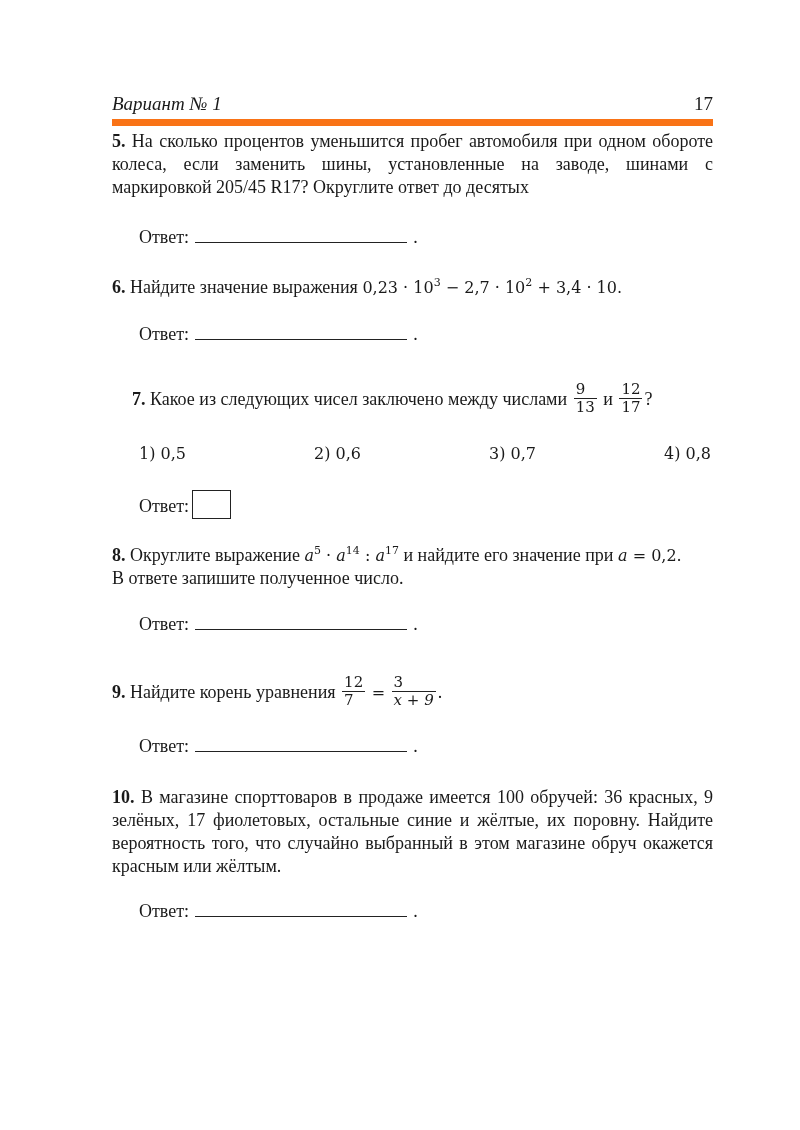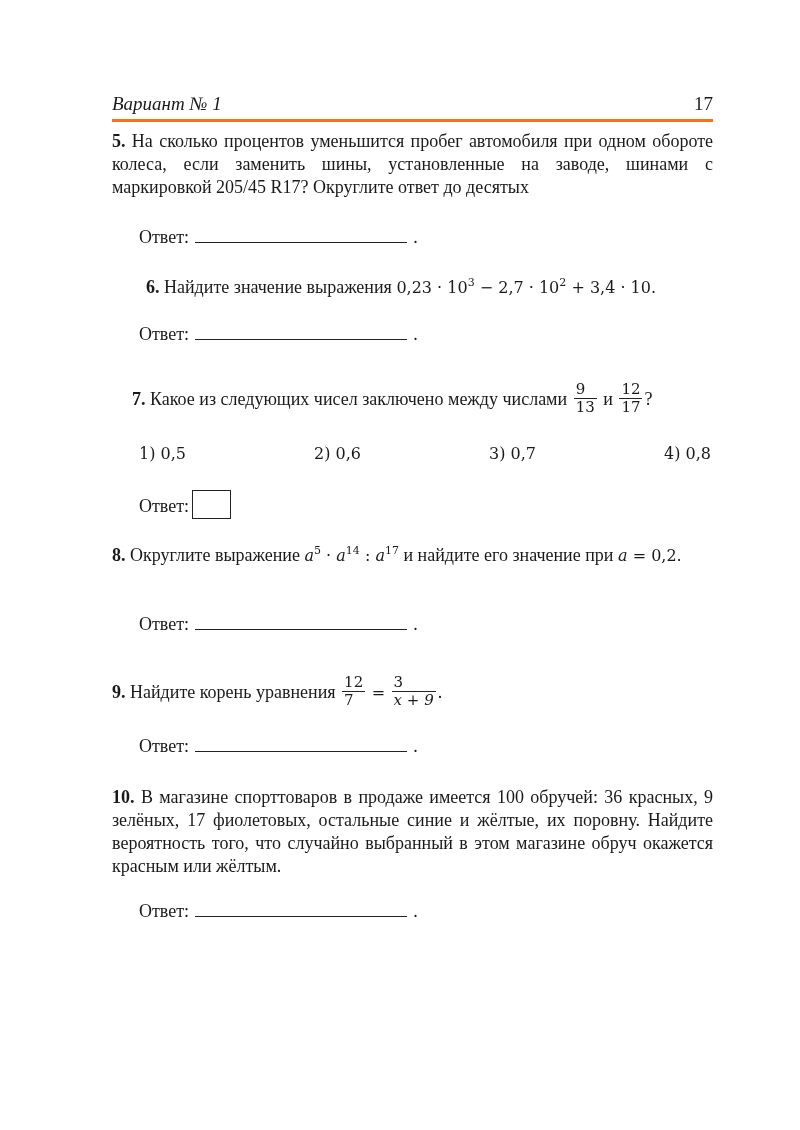--- a/index.html
+++ b/index.html
@@ -1,21 +1,21 @@
 <!DOCTYPE html>
 <html><head>
 <meta charset="utf-8">
 <style>
   html, body { margin: 0; padding: 0; background: #ffffff; }
   body { width: 800px; height: 1130px; position: relative; overflow: hidden;
          font-family: "Liberation Serif", "DejaVu Serif", serif; color: #1a1a1a; }
   .page { position: absolute; left: 0; top: 0; width: 800px; height: 1130px; }
 
   .header { position: absolute; left: 112px; top: 93px; width: 601px; height: 26px;
-            border-bottom: 3px solid #f97316; }
+            border-bottom: 7px solid #f97316; }
   .header .variant { position: absolute; left: 0; top: 0; font-style: italic; font-size: 19px; }
   .header .pagenum { position: absolute; right: 0; top: 0; font-size: 19px; }
 
   .task { position: absolute; left: 112px; width: 601px; font-size: 18px; line-height: 23px; }
   .task .num { font-weight: bold; }
   .task p { margin: 0; text-align: justify; text-align-last: left; }
 
   .answer { position: absolute; left: 139px; font-size: 18px; line-height: 23px; white-space: nowrap; }
   .answer .line { display: inline-block; width: 212px; border-bottom: 1px solid #222; height: 14px;
                   margin-left: 6px; vertical-align: baseline; }
@@ -47,21 +47,21 @@
   </div>
 
   <div class="task" style="top:130px;">
     <p><span class="num">5.</span>
        <span>На сколько процентов уменьшится пробег автомобиля при одном обороте колеса, если заменить шины, установленные на заводе, шинами с маркировкой 205/45 R17? Округлите ответ до десятых</span></p>
   </div>
   <div class="answer" style="top:226px;">
     <span>Ответ:</span><span class="line"></span><span class="dot">.</span>
   </div>
 
-  <div class="task" style="top:276px;margin-left:34px;">
+  <div class="task" style="top:276px;">
     <p><span class="num">6.</span>
        <span>Найдите значение выражения</span>
        <span class="math"><span>0,23 · 10</span><sup>3</sup><span> − 2,7 · 10</span><sup>2</sup><span> + 3,4 · 10.</span></span></p>
   </div>
   <div class="answer" style="top:323px;">
     <span>Ответ:</span><span class="line"></span><span class="dot">.</span>
   </div>
 
   <div class="task" style="top:383px;margin-left:20px;">
     <p><span class="num">7.</span>
@@ -79,21 +79,21 @@
   <div class="answer" style="top:493px;">
     <span>Ответ:</span><span class="box"></span>
   </div>
 
   <div class="task" style="top:544px;">
     <p><span class="num">8.</span>
        <span>Округлите выражение</span>
        <span class="math"><span class="var">a</span><sup>5</sup><span> · </span><span class="var">a</span><sup>14</sup><span> : </span><span class="var">a</span><sup>17</sup></span>
        <span>и найдите его значение при</span>
        <span class="math"><span class="var">a</span><span> = 0,2.</span></span><br>
-       </p>
+       <span>В ответе запишите полученное число.</span></p>
   </div>
   <div class="answer" style="top:613px;">
     <span>Ответ:</span><span class="line"></span><span class="dot">.</span>
   </div>
 
   <div class="task" style="top:676px;">
     <p><span class="num">9.</span>
        <span>Найдите корень уравнения</span>
        <span class="frac"><span class="n">12</span><span class="d">7</span></span>
        <span class="math">=</span>

